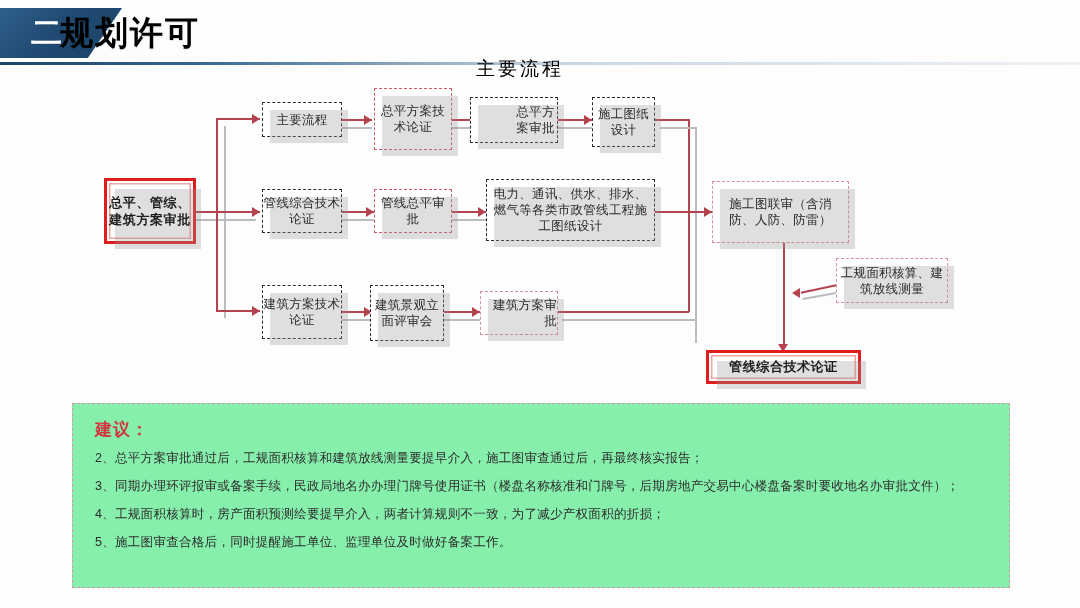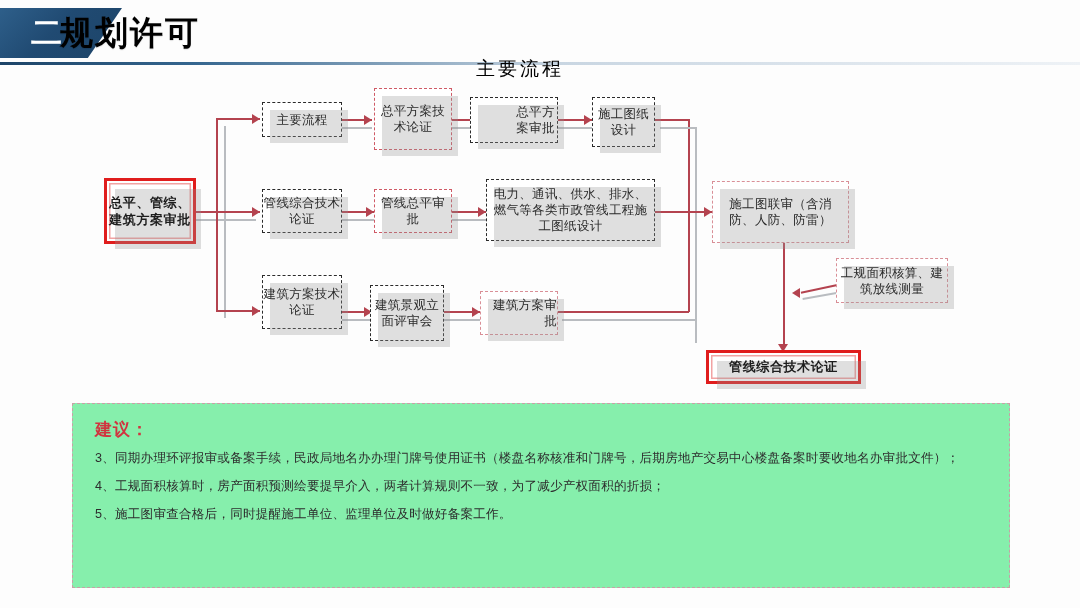--- a/index.html
+++ b/index.html
@@ -208,21 +208,21 @@
   <div class="node" style="left:262px; top:189px; width:80px; height:44px;">
     <span>管线综合技术论证</span>
   </div>
   <div class="node pink" style="left:374px; top:189px; width:78px; height:44px;">
     <span>管线总平审批</span>
   </div>
   <div class="node" style="left:486px; top:179px; width:169px; height:62px; padding:0 5px;">
     <span>电力、通讯、供水、排水、燃气等各类市政管线工程施工图纸设计</span>
   </div>
 
-  <div class="node" style="left:262px; top:275px; width:80px; height:54px;">
+  <div class="node" style="left:262px; top:285px; width:80px; height:54px;">
     <span>建筑方案技术论证</span>
   </div>
   <div class="node" style="left:370px; top:285px; width:74px; height:56px;">
     <span>建筑景观立面评审会</span>
   </div>
   <div class="node pinkd" style="left:480px; top:291px; width:78px; height:44px;text-align:right;">
     <span>建筑方案审批</span>
   </div>
 
   <div class="node pinkd" style="left:712px; top:181px; width:137px; height:62px; padding:0 6px;">
@@ -233,19 +233,20 @@
     <span>工规面积核算、建筑放线测量</span>
   </div>
 
   <div class="node-red" style="left:706px; top:350px; width:155px; height:34px;">
     <span>管线综合技术论证</span>
   </div>
 
   <div class="panel">
     <div class="panel-title">建议：</div>
     <div class="panel-list">
+      <div class="panel-item">2、总平方案审批通过后，工规面积核算和建筑放线测量要提早介入，施工图审查通过后，再最终核实报告；</div>
       <div class="panel-item">3、同期办理环评报审或备案手续，民政局地名办办理门牌号使用证书（楼盘名称核准和门牌号，后期房地产交易中心楼盘备案时要收地名办审批文件）；</div>
       <div class="panel-item">4、工规面积核算时，房产面积预测绘要提早介入，两者计算规则不一致，为了减少产权面积的折损；</div>
       <div class="panel-item">5、施工图审查合格后，同时提醒施工单位、监理单位及时做好备案工作。</div>
     </div>
   </div>
 
 </div>
 
 </body></html>

